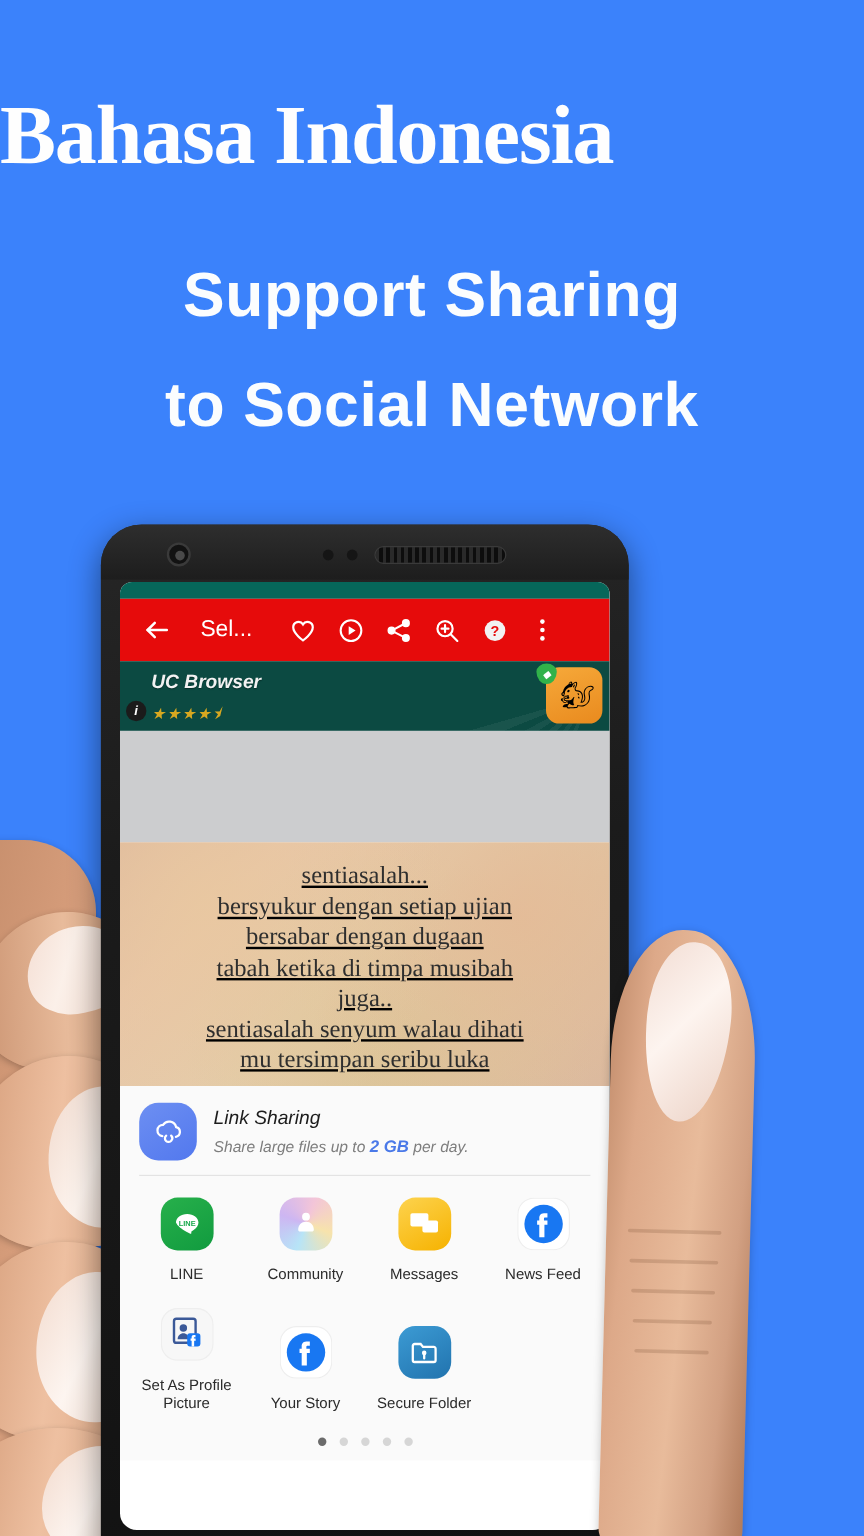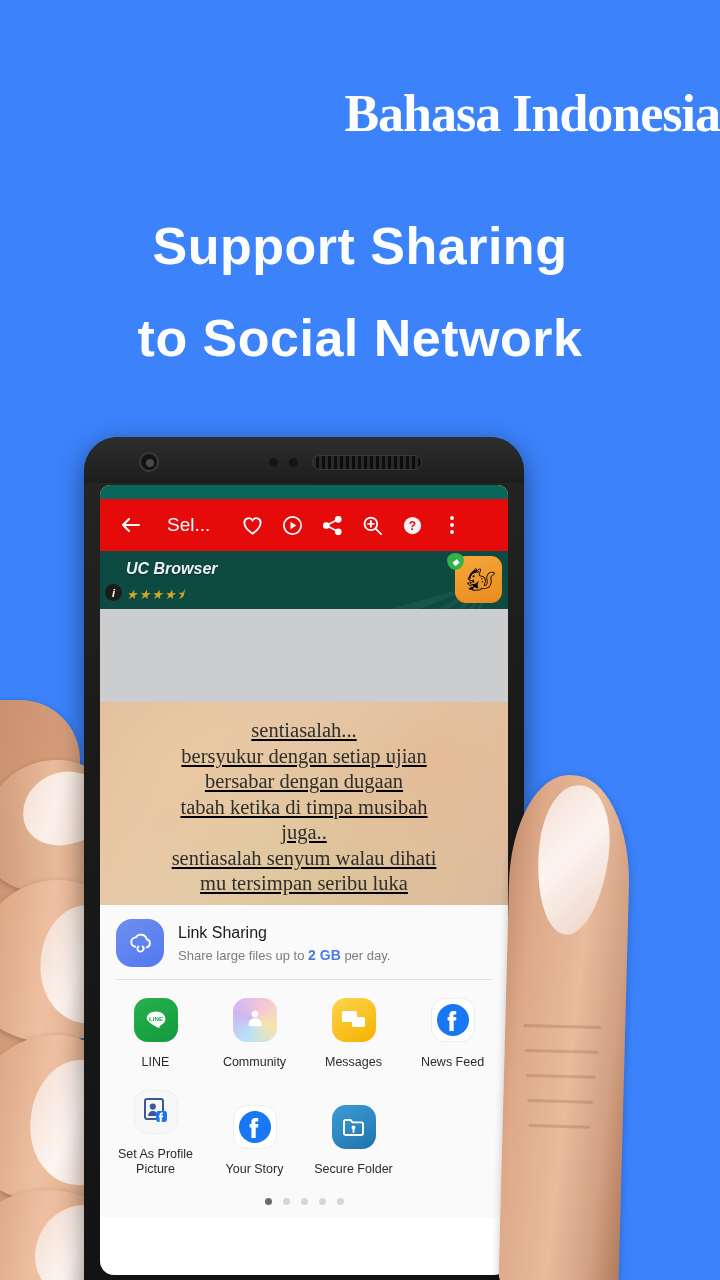--- a/index.html
+++ b/index.html
@@ -6,24 +6,24 @@
   html,body { width:720px; height:1280px; overflow:hidden; }
   body {
     background:#3b82fb;
     font-family:"Liberation Sans", sans-serif;
     position:relative;
   }
 
   
   .promo-title{
     position:absolute; top:72px; left:0; width:720px;
-    text-align:right;
+    text-align:left;
     font-family:"Liberation Serif", serif;
     font-weight:700;
-    font-size:52px;
+    font-size:70px;
     line-height:84px;
     color:#fefefe;
     letter-spacing:-1px;
   }
   .promo-sub{
     position:absolute; top:200px; left:0; width:720px;
     text-align:center;
     font-family:"Liberation Sans", sans-serif;
     font-weight:700;
     font-size:52px;
@@ -187,21 +187,21 @@
   }
   .quote-text{
     font-family:"Liberation Serif", serif;
     font-size:20.5px; line-height:25.5px; color:#2e2e2e; text-align:center;
     white-space:pre-line;
   }
 
   
   .sheet{ background:#fafafa; height:auto; }
   .link-row{
-    display:flex; align-items:center; padding:14px 16px 12px 16px; gap:14px;
+    display:flex; align-items:center; padding:14px 16px 12px 16px; gap:14px;font-style:italic;
   }
   .link-icon{
     width:48px; height:48px; border-radius:16px;
     background:linear-gradient(145deg,#6d8ff2,#5278ee);
     display:flex; align-items:center; justify-content:center; flex:0 0 auto;
   }
   .link-texts{ display:flex; flex-direction:column; gap:5px; }
   .link-title{ font-size:16px; color:#1c1c1c; }
   .link-sub{ font-size:13px; color:#7d7d7d; }
   .link-sub b{ color:#4a79e8; font-size:14px; }

